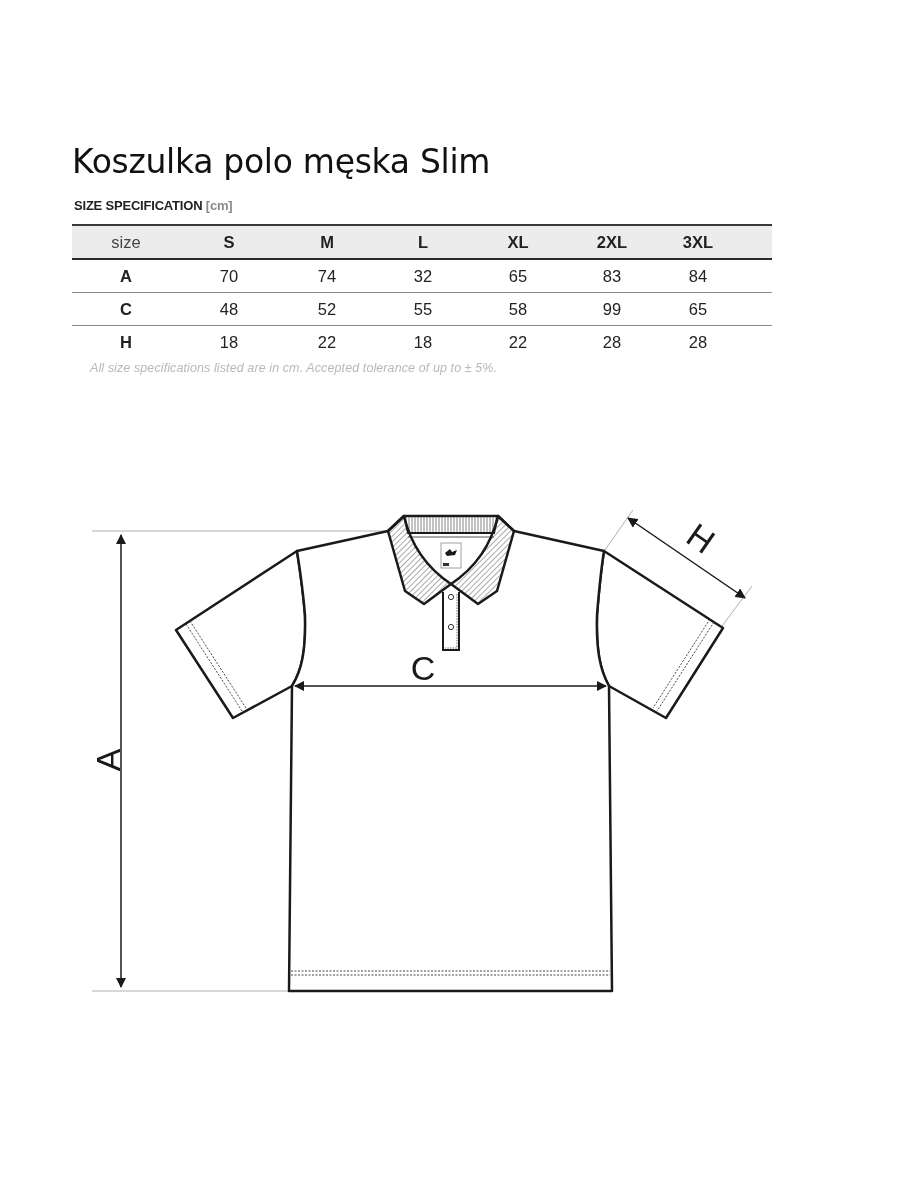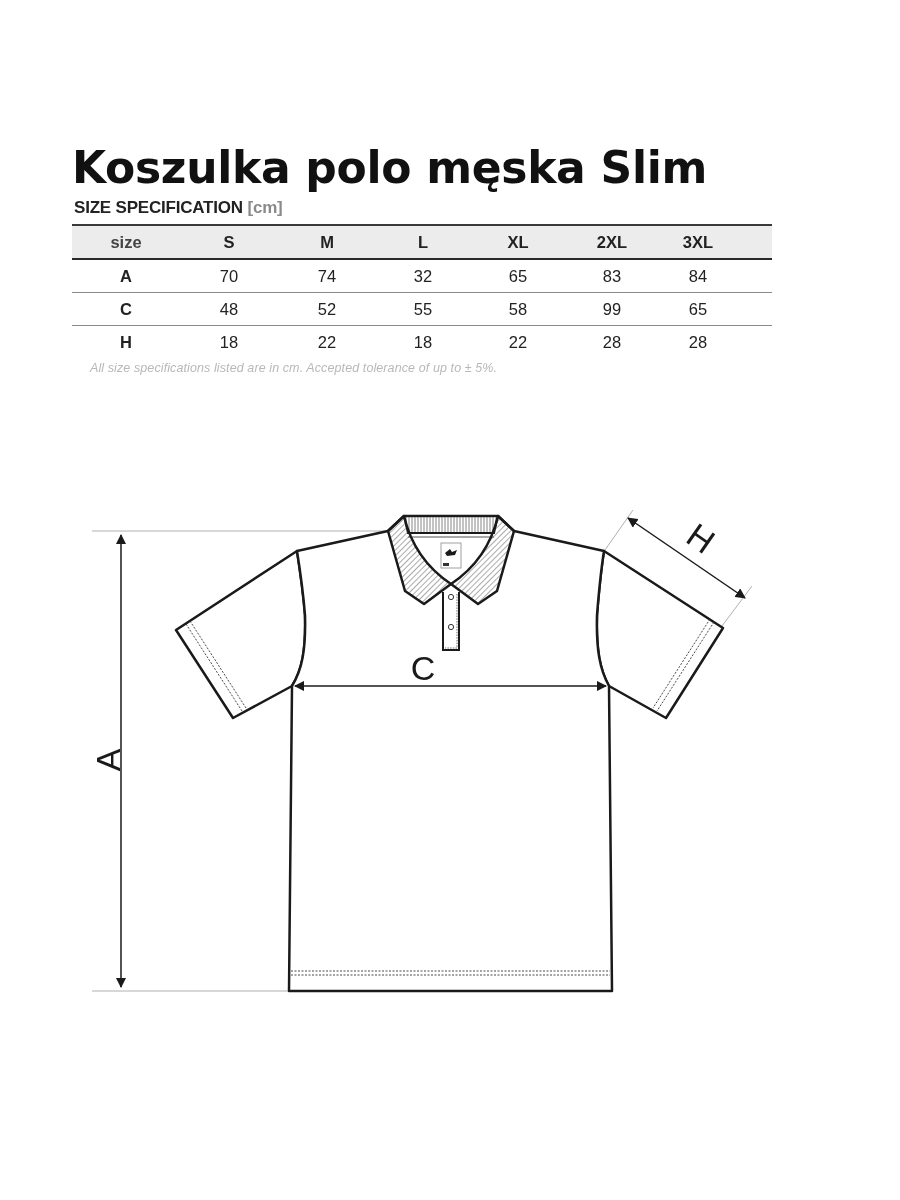--- a/index.html
+++ b/index.html
@@ -3,45 +3,45 @@
 <meta charset="utf-8">
 <style>
   html, body { margin: 0; padding: 0; background: #ffffff; }
   body {
     width: 900px; height: 1200px; position: relative; overflow: hidden;
     font-family: "DejaVu Sans", sans-serif; color: #1a1a1a;
   }
   .title {
     position: absolute; left: 72px; top: 142px;
     font-family: "DejaVu Sans", sans-serif;
-    font-size: 44px; font-weight: bold; color: #111; letter-spacing: -0.3px;
+    font-size: 33px; font-weight: normal; color: #111; letter-spacing: -0.3px;
     margin: 0;
   }
   .spec-heading {
     position: absolute; left: 74px; top: 198px;
     font-family: "Liberation Sans", sans-serif;
-    font-size: 17px; font-weight: bold; color: #222;
+    font-size: 13px; font-weight: bold; color: #222;
     letter-spacing: -0.2px;
   }
   .spec-heading .unit { color: #8a8a8a; }
   table.spec {
     position: absolute; left: 72px; top: 224px; width: 700px;
     border-collapse: collapse;
     font-family: "Liberation Sans", sans-serif; font-size: 16.5px; color: #222;
   }
   table.spec th, table.spec td {
     text-align: center; padding: 0; height: 32px;
   }
   table.spec thead tr {
     background: #ececec;
     border-top: 2px solid #3a3a3a;
     border-bottom: 2px solid #2a2a2a;
   }
   table.spec thead th { height: 32px; font-weight: bold; }
-  table.spec thead th.rowlabel { font-weight: bold; color: #444; }
+  table.spec thead th.rowlabel { font-weight: normal; color: #444; }
   table.spec tbody tr { border-bottom: 1px solid #8a8a8a; }
   table.spec tbody tr:last-child { border-bottom: none; }
   table.spec tbody td.rowlabel { font-weight: bold; }
   table.spec col.c0 { width: 108px; }
   table.spec col.c1 { width: 98px; }
   table.spec col.c2 { width: 98px; }
   table.spec col.c3 { width: 94px; }
   table.spec col.c4 { width: 96px; }
   table.spec col.c5 { width: 92px; }
   table.spec col.c6 { width: 80px; }

